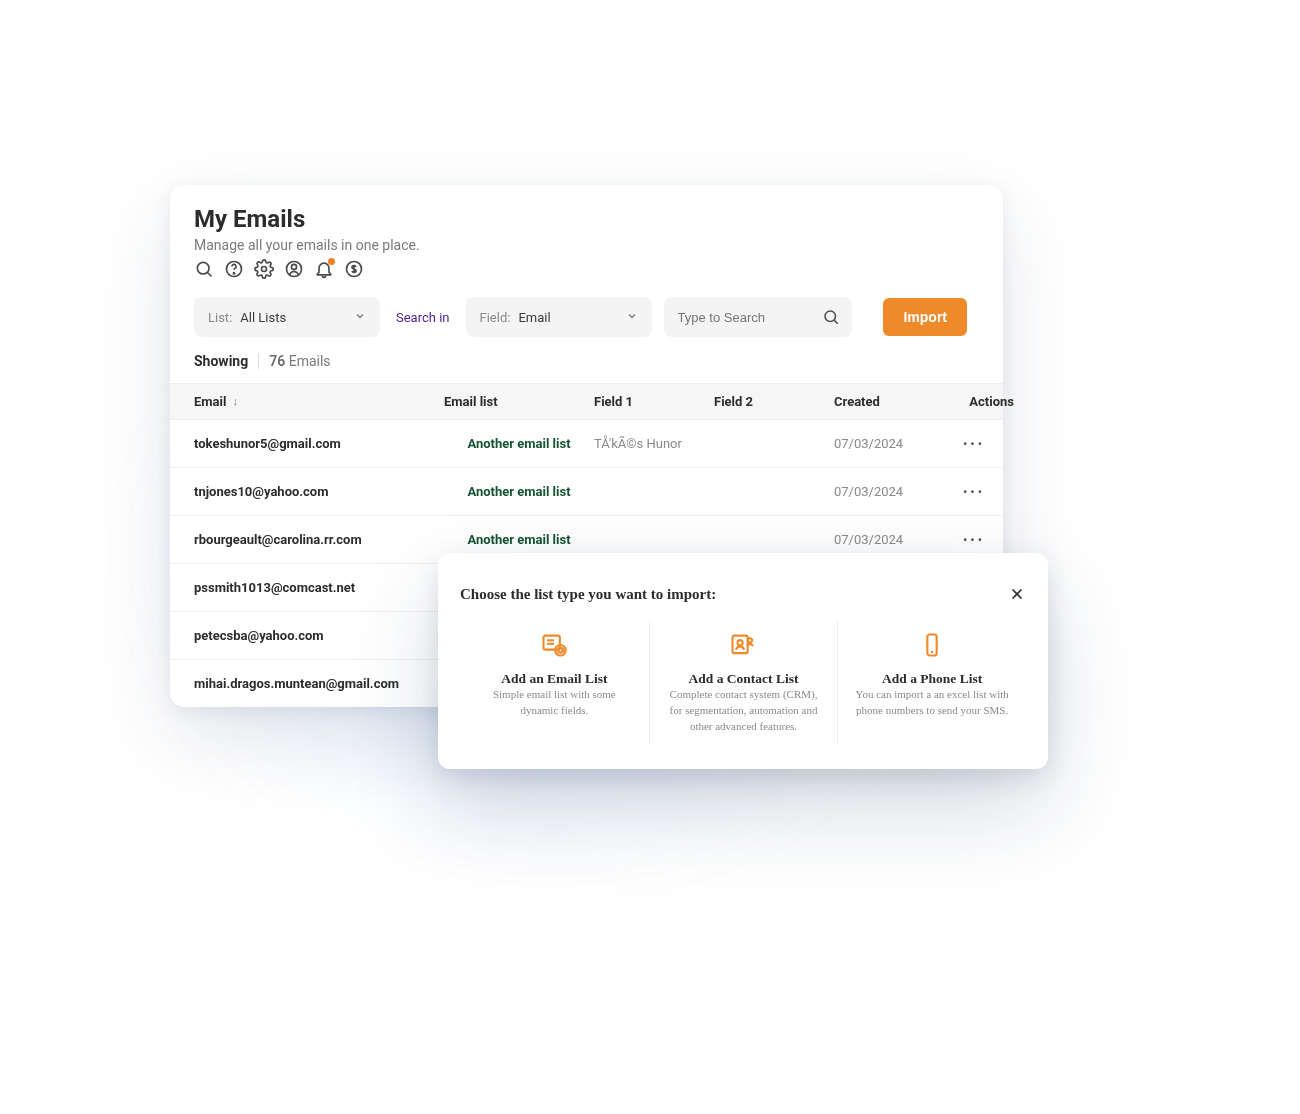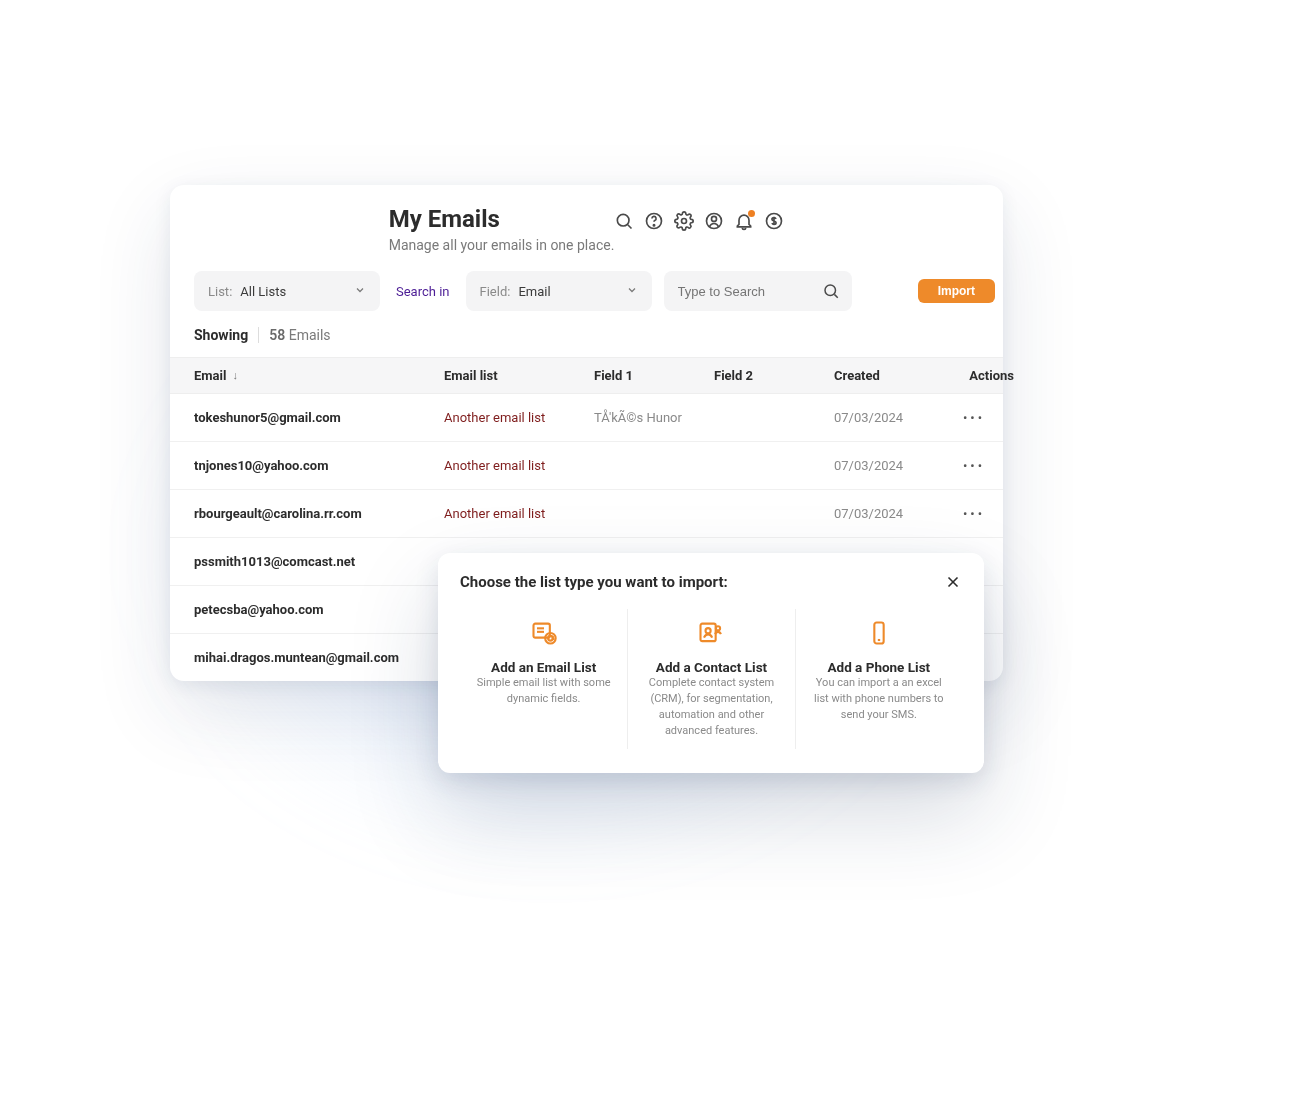--- a/index.html
+++ b/index.html
@@ -27,20 +27,21 @@
     border-radius: 14px;
     box-shadow: 0 30px 80px rgba(30,50,90,0.12), 0 4px 18px rgba(30,50,90,0.08);
     padding: 20px 0 0 0;
     z-index: 1;
   }
   .panel-header {
     display: flex;
     justify-content: center;
     align-items: flex-start;
     padding: 0 24px 18px 24px;
+    flex-direction: column;
   }
   .title {
     font-size: 24px;
     font-weight: 700;
     color: #2c2c2c;
   }
   .subtitle {
     font-size: 14px;
     color: #7a7a7a;
     margin-top: 4px;
@@ -62,21 +63,21 @@
     position: absolute;
     top: -1px; right: -1px;
     width: 7px; height: 7px;
     background: #ee8022;
     border-radius: 50%;
   }
   .filters {
     display: flex;
     align-items: center;
     gap: 12px;
-    padding: 0 8px 14px 24px;
+    padding: 0 36px 14px 24px;
   }
   .pill {
     background: #f4f4f5;
     border-radius: 8px;
     height: 40px;
     display: flex;
     align-items: center;
     padding: 0 14px;
     font-size: 13px;
     color: #3a3a3a;
@@ -97,24 +98,24 @@
   .pill-search .sicon {
     position: absolute; right: 12px; top: 50%;
     transform: translateY(-50%);
     color: #4a4a4a; width: 18px; height: 18px;
   }
   .import-btn {
     margin-left: auto;
     background: #ee8a2a;
     color: #fff;
     border: none;
-    height: 24px;
+    height: 38px;
     padding: 0 20px;
     border-radius: 6px;
-    font-size: 12px;
+    font-size: 14px;
     font-weight: 600;
     cursor: pointer;
   }
   .showing {
     padding: 2px 24px 14px 24px;
     font-size: 14px;
     display: flex;
     align-items: center;
     gap: 10px;
   }
@@ -138,36 +139,37 @@
   .thead .col-actions { text-align:right; }
   .trow {
     display: grid;
     grid-template-columns: 250px 150px 120px 120px 100px 80px;
     padding: 16px 24px;
     font-size: 13px;
     border-bottom: 1px solid #f0f0f0;
     align-items: center;
   }
   .trow .c-email { font-weight: 700; color:#2c2c2c; word-break:break-all;}
-  .trow .c-list { font-weight: 400; color:#7f1d1d; }
+  .trow .c-list { font-weight: 700; color:#14532d;text-align:center; }
   .trow .c-f1 { color:#8a8a8a; }
   .trow .c-created { color:#8a8a8a; }
   .trow .c-actions { color:#555; letter-spacing: 3px; cursor:pointer; text-align:center;}
   .trow:last-child { border-bottom:none; border-radius: 0 0 14px 14px; }
 
   .modal {
     position: absolute;
     top: 553px;
     left: 438px;
-    width: 546px;
+    width: 610px;
     background: #fff;
     border-radius: 12px;
     box-shadow: 0 40px 90px rgba(30,50,90,0.18), 0 8px 24px rgba(30,50,90,0.12);
-    padding: 20px 22px 24px 22px;
+    padding: 32px 22px 24px 22px;
     z-index: 2;
+    font-family: Liberation Serif, serif;
   }
   .modal-head {
     display: flex;
     justify-content: space-between;
     align-items: center;
     margin-bottom: 18px;
   }
   .modal-title {
     font-size: 15px;
     font-weight: 700;
@@ -280,21 +282,21 @@
             <line x1="21" y1="21" x2="16.5" y2="16.5"></line>
           </svg>
       </span>
     </div>
     <button class="import-btn">Import</button>
   </div>
 
   <div class="showing">
     <span class="lbl">Showing</span>
     <span class="divider"></span>
-    <span class="count"><b>58</b> <span>Emails</span></span>
+    <span class="count"><b>76</b> <span>Emails</span></span>
   </div>
 
   <div class="thead">
     <div class="col-email">
       <span>Email</span>
       <span class="sort-arrow">↓</span>
     </div>
     <div>Email list</div>
     <div>Field 1</div>
     <div>Field 2</div>

